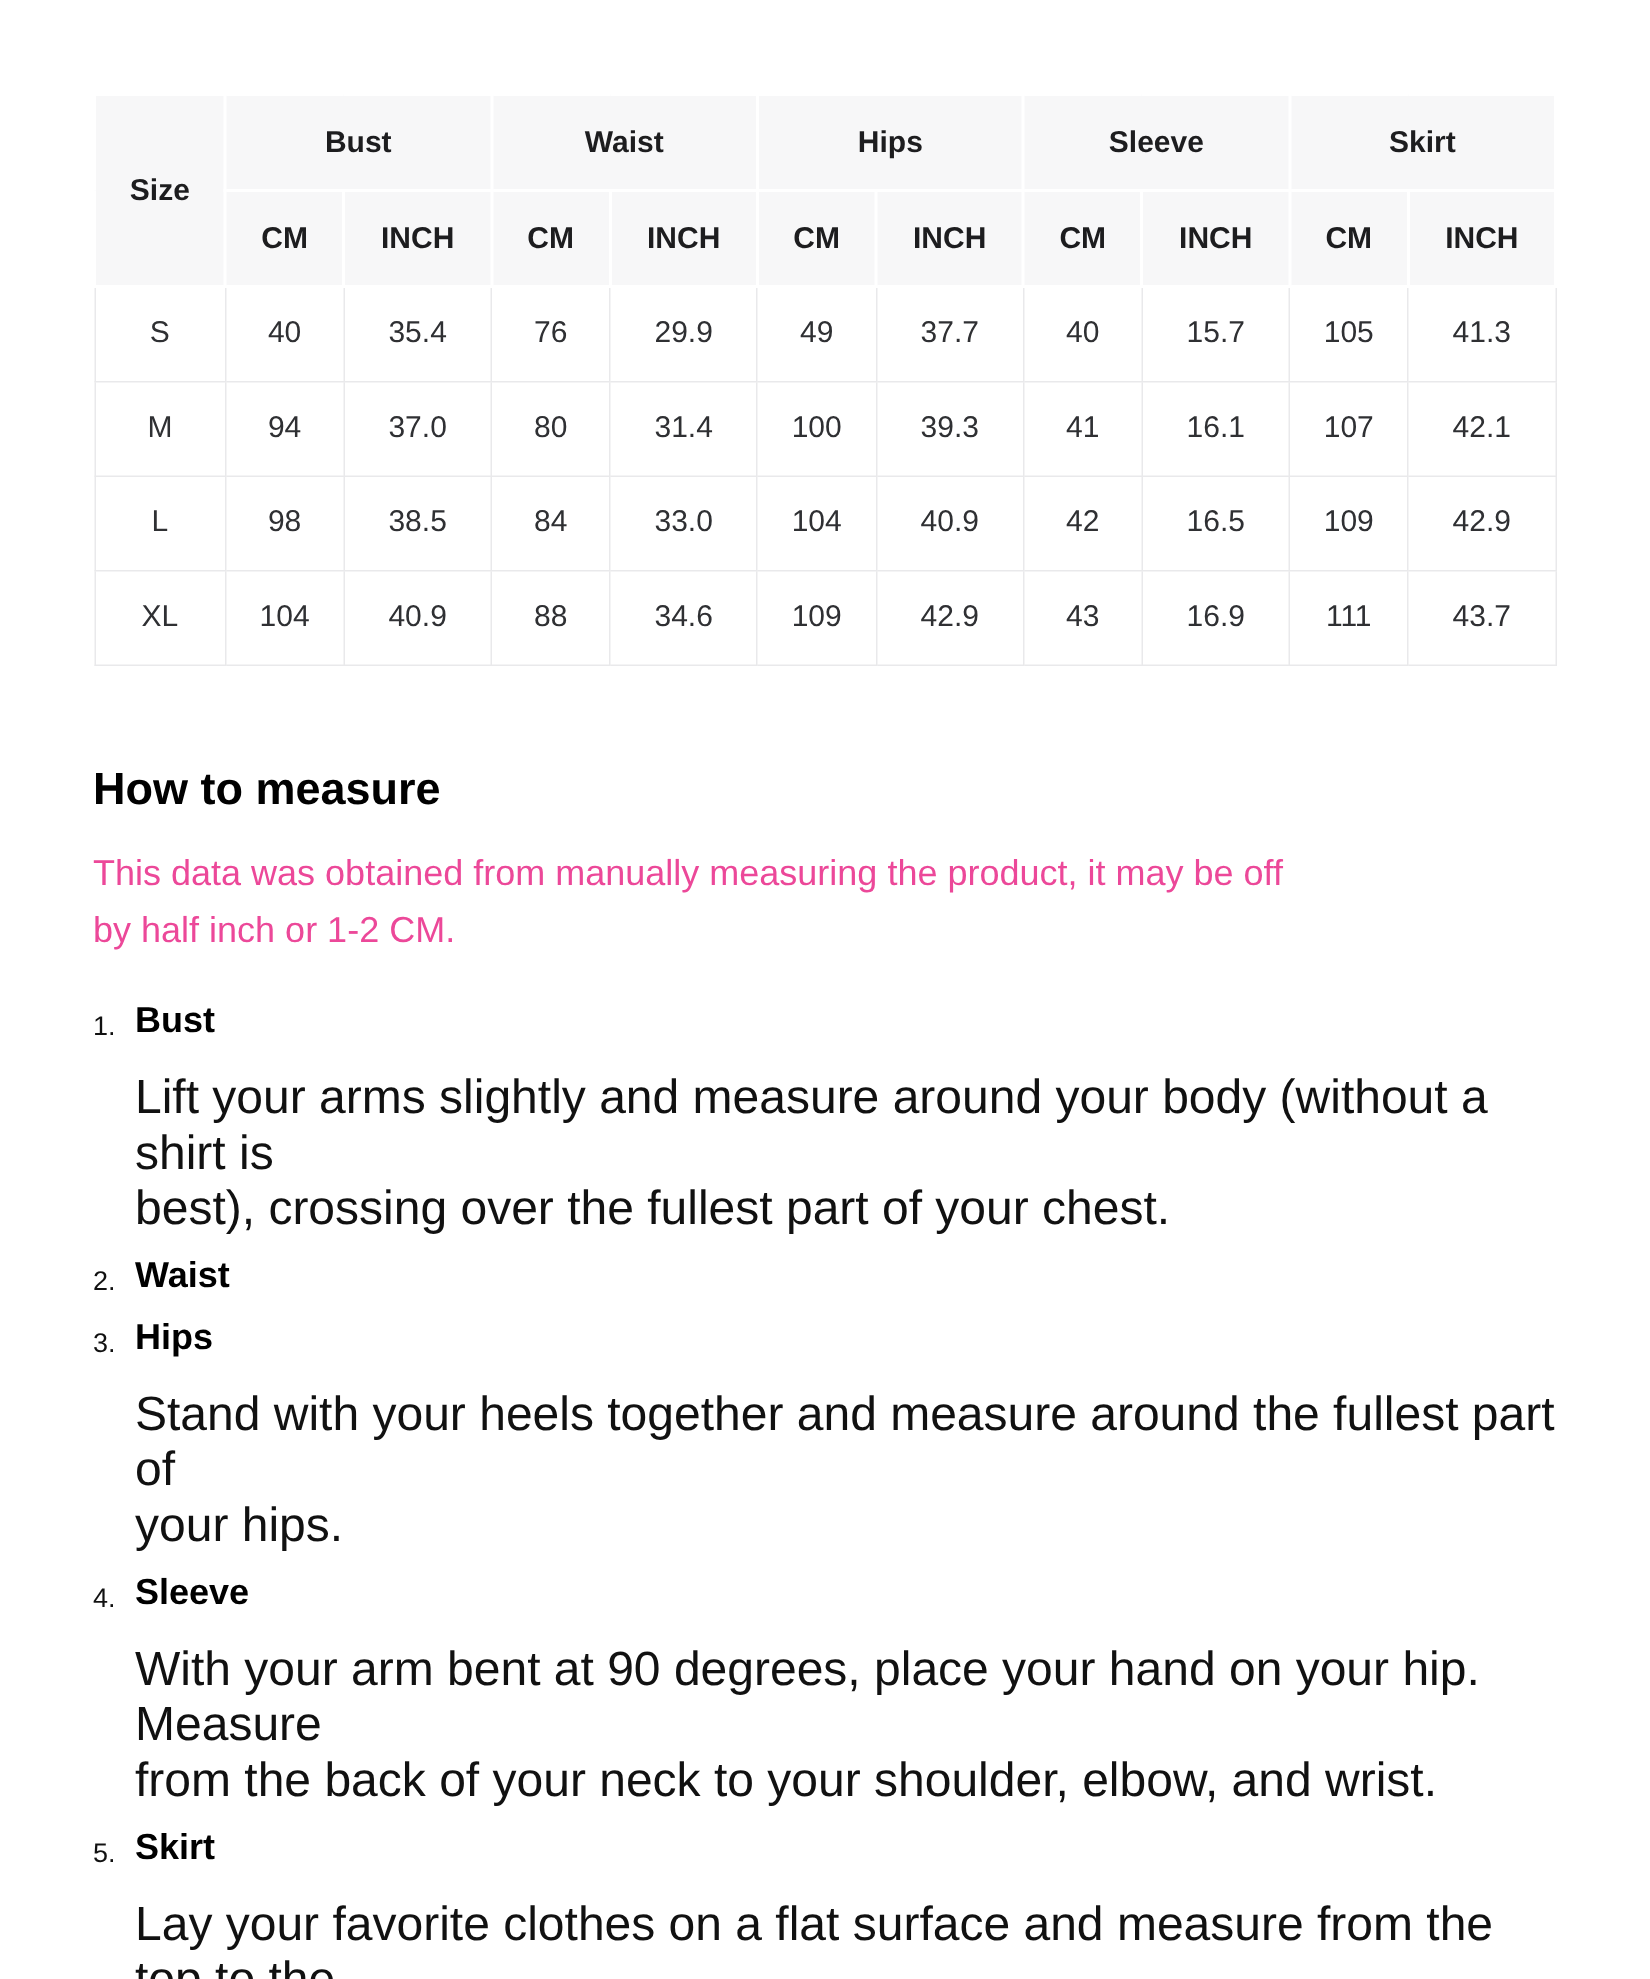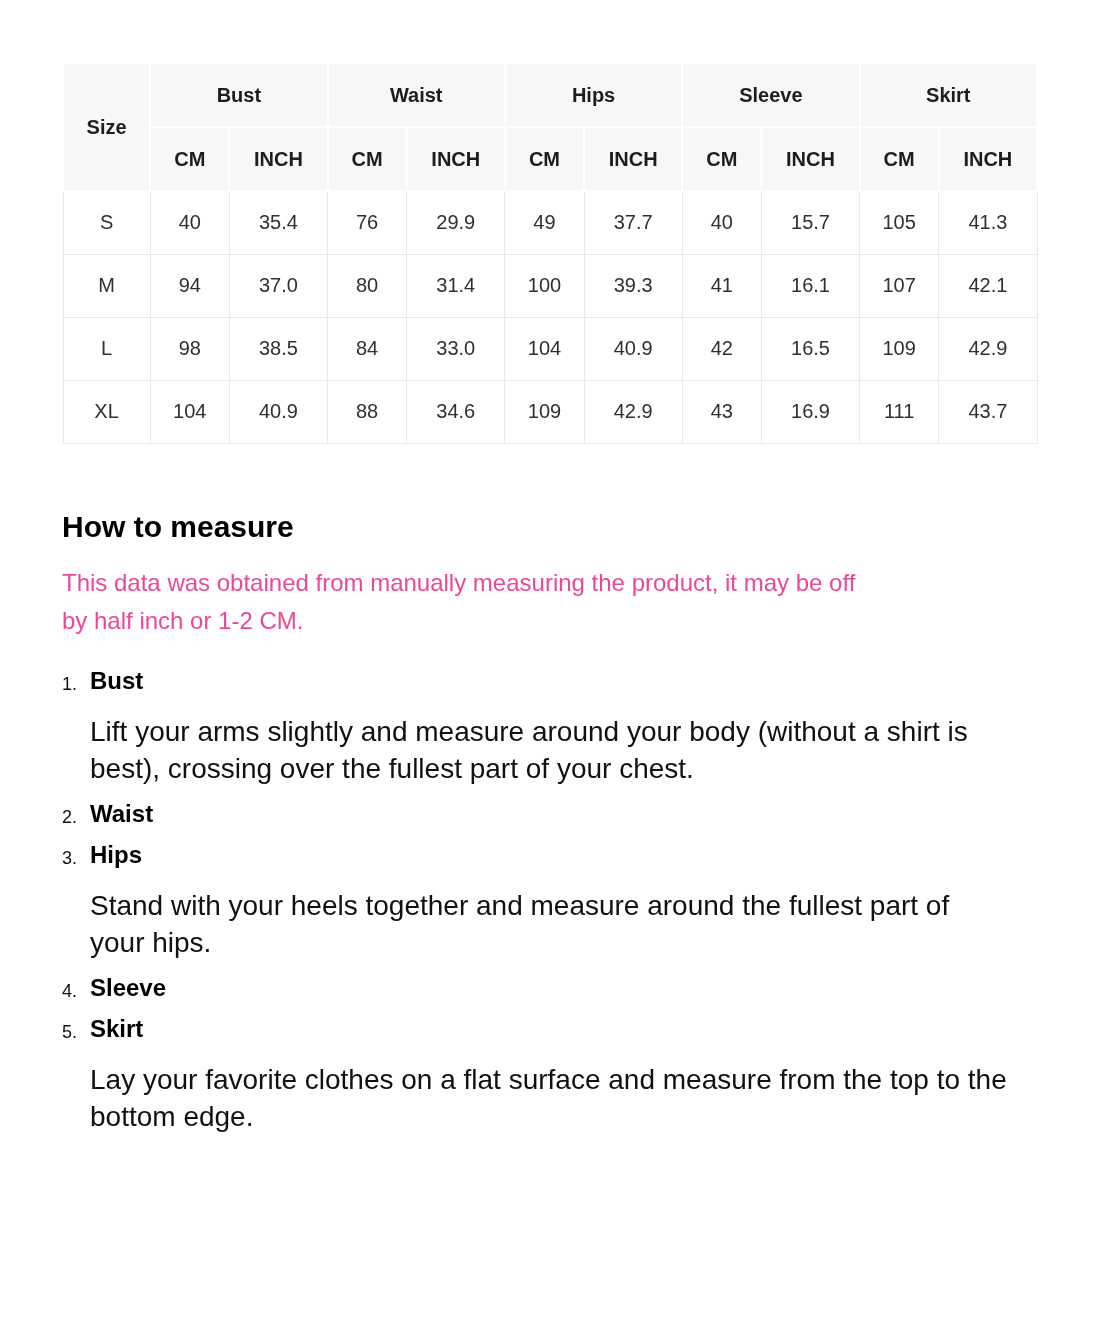--- a/index.html
+++ b/index.html
@@ -79,21 +79,21 @@
     color: #111111;
   }
   .step-title {
     display: block;
     font-size: 24px;
     line-height: 28px;
     font-weight: 700;
     color: #000000;
   }
   .step-desc {
-    font-size: 28px;
+    font-size: 32px;
     line-height: 37px;
     color: #111111;
     margin: 18px 0 0 0;
     white-space: pre-line;
   }
 </style>
 </head>
 <body>
 
 <div class="container">
@@ -208,20 +208,22 @@
     </li>
     <li>
       <span class="step-number">3.</span>
       <span class="step-title">Hips</span>
       <p class="step-desc">Stand with your heels together and measure around the fullest part of
 your hips.</p>
     </li>
     <li>
       <span class="step-number">4.</span>
       <span class="step-title">Sleeve</span>
+      <p class="step-desc">With your arm bent at 90 degrees, place your hand on your hip. Measure
+from the back of your neck to your shoulder, elbow, and wrist.</p>
     </li>
     <li>
       <span class="step-number">5.</span>
       <span class="step-title">Skirt</span>
       <p class="step-desc">Lay your favorite clothes on a flat surface and measure from the top to the
 bottom edge.</p>
     </li>
   </ol>
 
 </div>

